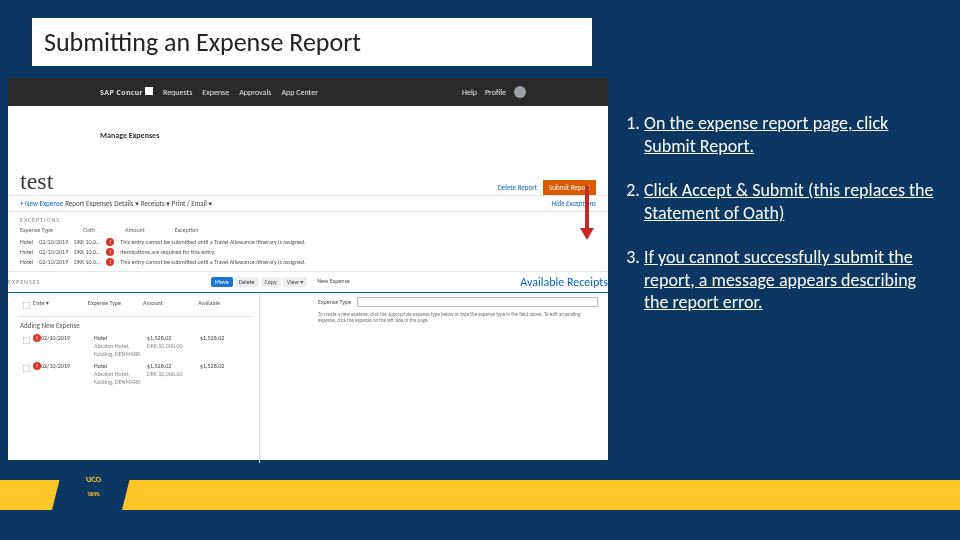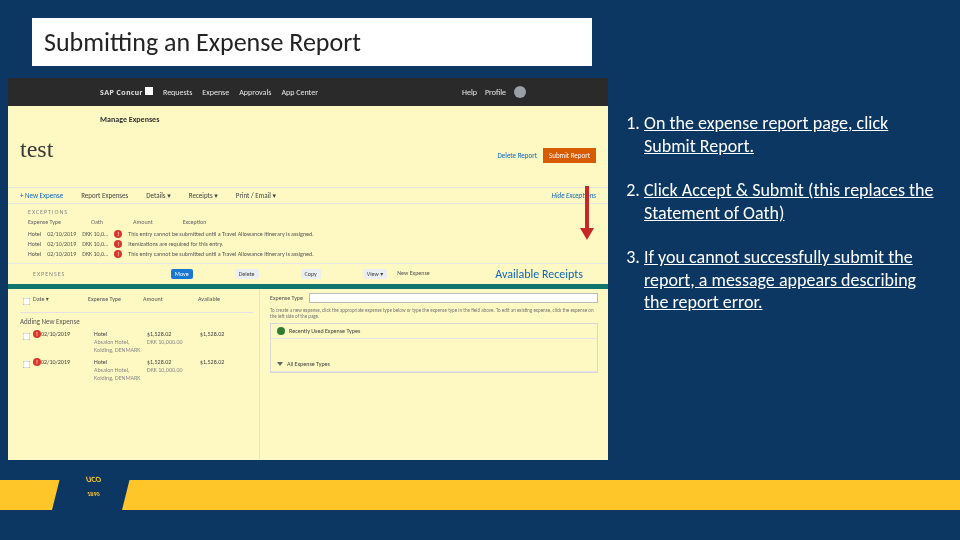--- a/index.html
+++ b/index.html
@@ -21,70 +21,70 @@
     font-size: 26px;
     font-weight: 400;
     padding: 8px 12px;
   }
   .screenshot {
     position: absolute;
     top: 78px;
     left: 8px;
     width: 600px;
     height: 382px;
-    background: #fef9c3;
+    background: #ffffff;
     font-size: 7px;
     color: #333;
   }
   
   .concur-bar {
     height: 28px;
     background: #2a2a2a;
     display: flex;
     align-items: center;
     padding: 0 82px 0 92px;
     color: #e8e8e8;
     font-size: 8px;
     gap: 10px;
   }
   .concur-logo { font-weight: 700; letter-spacing: .5px; }
   .concur-logo .sq { display:inline-block; width:8px; height:8px; background:#fff; margin-left:2px;}
   .concur-bar .right { margin-left:auto; display:flex; gap:8px; align-items:center;}
   .avatar { width:12px; height:12px; border-radius:50%; background:#9aa0a6; display:inline-block; }
-  .manage-row { padding: 8px 92px; font-size:8px; font-weight:700; color:#333; }
+  .manage-row { padding: 24px 92px; font-size:8px; font-weight:700; color:#333; }
   
   .red-arrow {
     position: absolute;
     right: 14px;
     top: 108px;
     width: 14px; height: 58px;
   }
   .red-arrow .shaft { position:absolute; left:5px; top:0; width:4px; height:44px; background:#c62828;}
   .red-arrow .head { position:absolute; left:0; top:42px; width:0;height:0;border-left:7px solid transparent;border-right:7px solid transparent;border-top:12px solid #c62828;}
   
   .report-head { display:flex; align-items:flex-end; padding: 4px 12px 0 12px; }
   .report-head .name { font-family: Georgia, serif; font-size:24px; color:#3a3a3a; }
   .report-head .right { margin-left:auto; display:flex; align-items:center; gap:6px; font-size:7px;}
   .submit-btn { background:#d95b00; color:#fff; padding:3px 6px; font-size:7px;}
   .link-mini { color:#0a66c2; font-size:7px; }
   .toolbar-row {
-    display:flex; align-items:center; gap:18px;
+    display:flex; align-items:center; gap:2px;
     border-top:1px solid #e2e2e2; border-bottom:1px solid #e2e2e2;
-    margin-top:24px; padding:3px 12px; font-size:7px; color:#444;
+    margin-top:0; padding:3px 12px; font-size:7px; color:#444;
   }
   .new-exp { color:#0a66c2; }
   .toolbar-row .right { margin-left:auto; color:#0a66c2;font-style:italic; }
   
-  .blur-block { padding: 4px 20px; border-bottom:1px solid #e6e6e6; }
+  .blur-block { padding: 4px 12px; border-bottom:1px solid #e6e6e6; }
   .blur-block .hdr { display:flex; gap:30px; font-size:6px; color:#666; padding:2px 0 3px 0;}
   .row { display:flex; align-items:center; gap:6px; font-size:6px; color:#555; padding:1px 0;}
   .alert { width:8px; height:8px; border-radius:50%; background:#d9372c; color:#fff; font-size:6px; line-height:8px; text-align:center;}
-  .chip { display:inline-block; background:#eceff1; border-radius:2px; font-size:6px; padding:1px 4px; color:#444;margin-left:40px;}
+  .chip { display:inline-block; background:#eceff1; border-radius:2px; font-size:6px; padding:1px 4px; color:#444;}
   .chip.fill { background:#1976d2; color:#fff; }
-  .lower-split { display:flex; height:170px; }
+  .lower-split { display:flex; height:170px;gap:48px; }
   .lower-left { width:42%; border-right:1px solid #e2e2e2; padding:4px 6px 0 12px;}
   .lower-right{ flex:1; padding:4px 10px;}
   .mini-th { display:flex; font-size:6px; color:#555; border-bottom:1px solid #e2e2e2; padding:2px 0;}
   .mini-th span{ flex:1; }
   .mini-td { display:flex; font-size:6px; color:#444; padding:2px 0;}
   .mini-td span{ flex:1; }
   .adding { font-size:7px; color:#555; margin:4px 0 2px 0;}
   .field-row { display:flex; align-items:center; gap:6px; font-size:6px; color:#555;}
   .field-row input { flex:1; height:10px; border:1px solid #bbb; font-size:6px;}
   .note { font-size:5px; color:#777; margin:4px 0;}
@@ -199,21 +199,21 @@
     </div>
     <div class="row">
       <span>Hotel</span>
       <span>02/10/2019</span>
       <span>DKK 10,0…</span>
       <span class="alert">!</span>
       <span>This entry cannot be submitted until a Travel Allowance itinerary is assigned.</span>
     </div>
   </div>
 
-  <div style="display:flex;align-items:center;padding:3px 25px;border-bottom:5px solid #0f766e;">
+  <div style="display:flex;align-items:center;padding:3px 0;border-bottom:1px solid #0f766e;">
     <span style="font-size:6px;color:#888;letter-spacing:1px;">EXPENSES</span>
     <span style="margin-left:auto;display:flex;gap:2px;">
       <span class="chip fill">Move</span>
       <span class="chip">Delete</span>
       <span class="chip">Copy</span>
       <span class="chip"><span>View</span> ▾</span>
       <span style="width:6px"></span>
       <span style="font-size:6px;color:#555;">New Expense</span>
     </span>
     <span class="link-mini" style="margin-left:auto;font-size:12px;">Available Receipts</span>
@@ -245,31 +245,20 @@
         <span><span>$1,528.02</span><br><span style="color:#888">DKK 10,000.00</span></span>
         <span>$1,528.02</span>
       </div>
     </div>
     <div class="lower-right">
       <div class="field-row">
         <span>Expense Type</span>
         <input type="text" style="">
       </div>
       <div class="note">To create a new expense, click the appropriate expense type below or type the expense type in the field above. To edit an existing expense, click the expense on the left side of the page.</div>
-      <div class="recent-box">
-        <div class="recent-hdr">
-            <span class="green-pill"></span>
-            <span>Recently Used Expense Types</span>
-          </div>
-        <div style="height:18px"></div>
-        <div class="recent-hdr2">
-            <span class="greydown"></span>
-            <span>All Expense Types</span>
-          </div>
-      </div>
     </div>
   </div>
 </div>
 
 <div class="instructions">
   <ol>
     <li>On the expense report page, click Submit Report.</li>
     <li>Click Accept &amp; Submit (this replaces the Statement of Oath)</li>
     <li>If you cannot successfully submit the report, a message appears describing the report error.</li>
   </ol>

